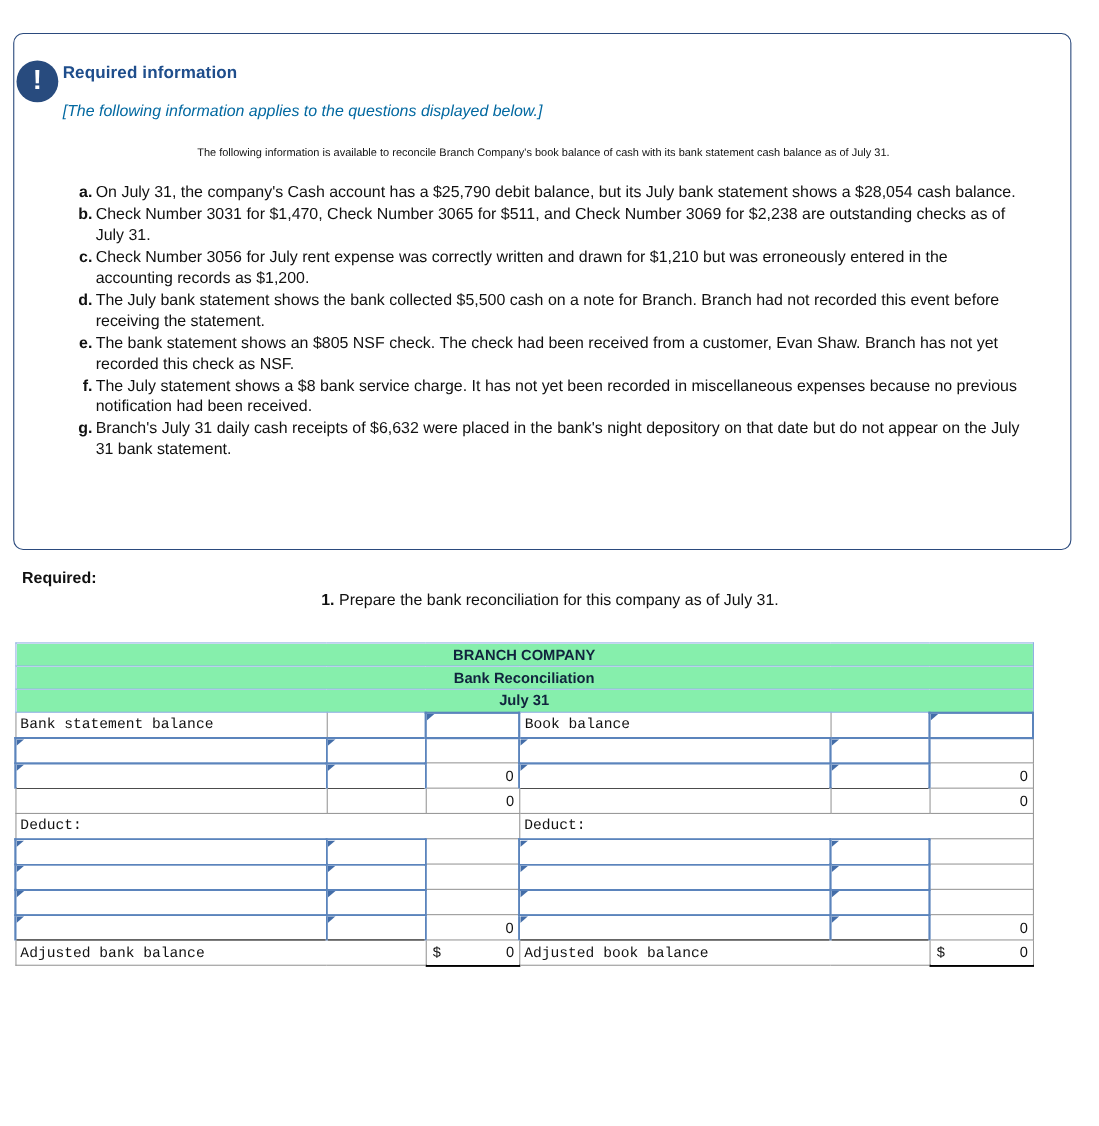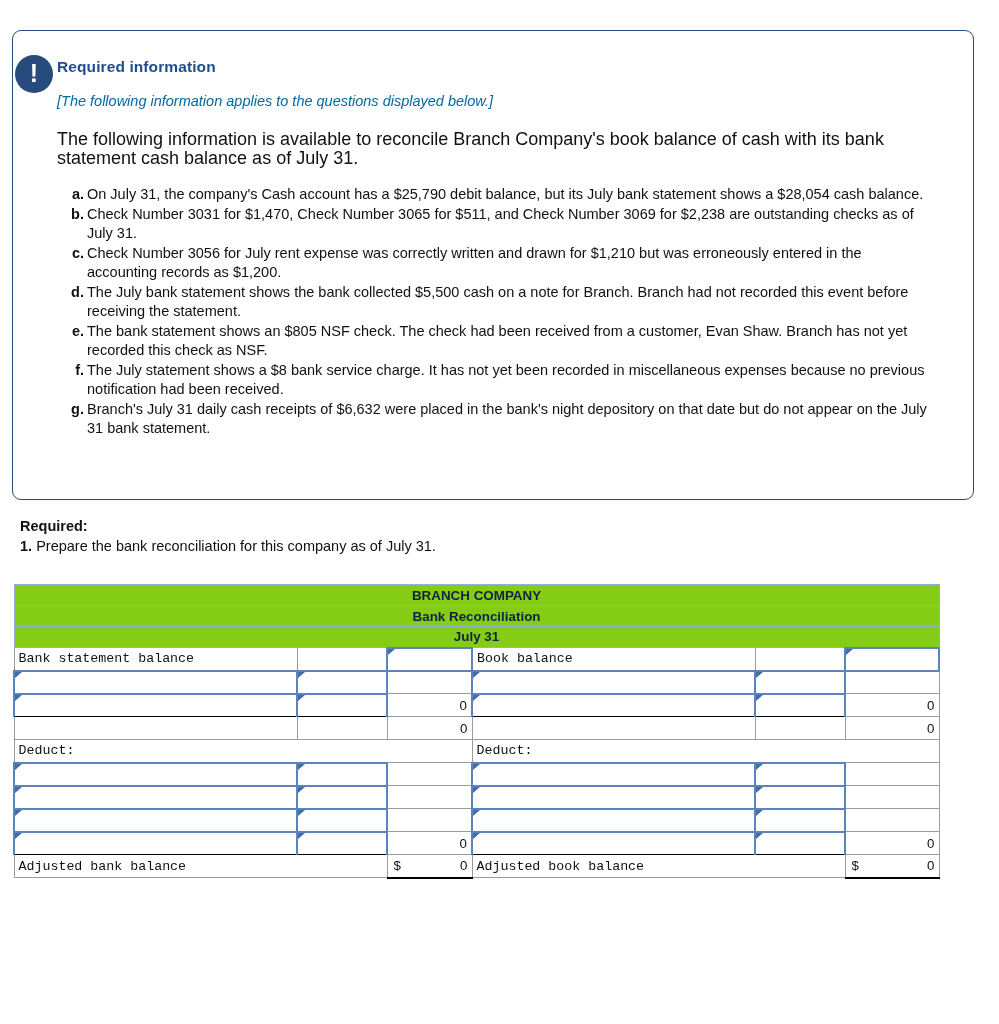--- a/index.html
+++ b/index.html
@@ -56,24 +56,25 @@
     margin: 0 0 17px 0;
     letter-spacing: .1px;
   }
   #applies-note {
     font-style: italic;
     font-size: 14.5px;
     margin: 0 0 21px 0;
     color: #0369a1;
   }
   #intro-para {
-    font-size: 18px;
+    font-size: 10px;
     line-height: 19px;
     margin: 0 0 17px 0;
     max-width: 880px;
+    text-align: center;
   }
   ol.facts {
     list-style: none;
     margin: 0;
     padding: 0 0 0 10px;
   }
   ol.facts li {
     font-size: 14.5px;
     line-height: 19px;
     margin-bottom: 1px;
@@ -97,20 +98,21 @@
     width: 960px;
   }
   #required-label {
     font-size: 14.5px;
     font-weight: bold;
     margin: 0 0 4px 0;
   }
   #required-task {
     font-size: 14.5px;
     margin: 0;
+    text-align: center;
   }
   #required-task .num { font-weight: bold; }
 
   
   #worksheet {
     position: absolute;
     left: 13px;
     top: 584px;
     width: 925px;
     border-collapse: collapse;
@@ -120,21 +122,21 @@
   #worksheet td {
     border: 1px solid #9a9a9a;
     height: 23px;
     padding: 0 4px;
     vertical-align: middle;
     background: #ffffff;
     white-space: nowrap;
     overflow: hidden;
   }
   #worksheet tr.hdr td {
-    background: #84cc16;
+    background: #86efac;
     text-align: center;
     font-weight: bold;
     font-size: 13.4px;
     color: #10243d;
     height: 21px;
     border-color: #8fb1e2;
     margin-top: 12px;
   }
   td.label { text-align: left; font-family: Liberation Mono, monospace; }
   td.num { text-align: right; }

